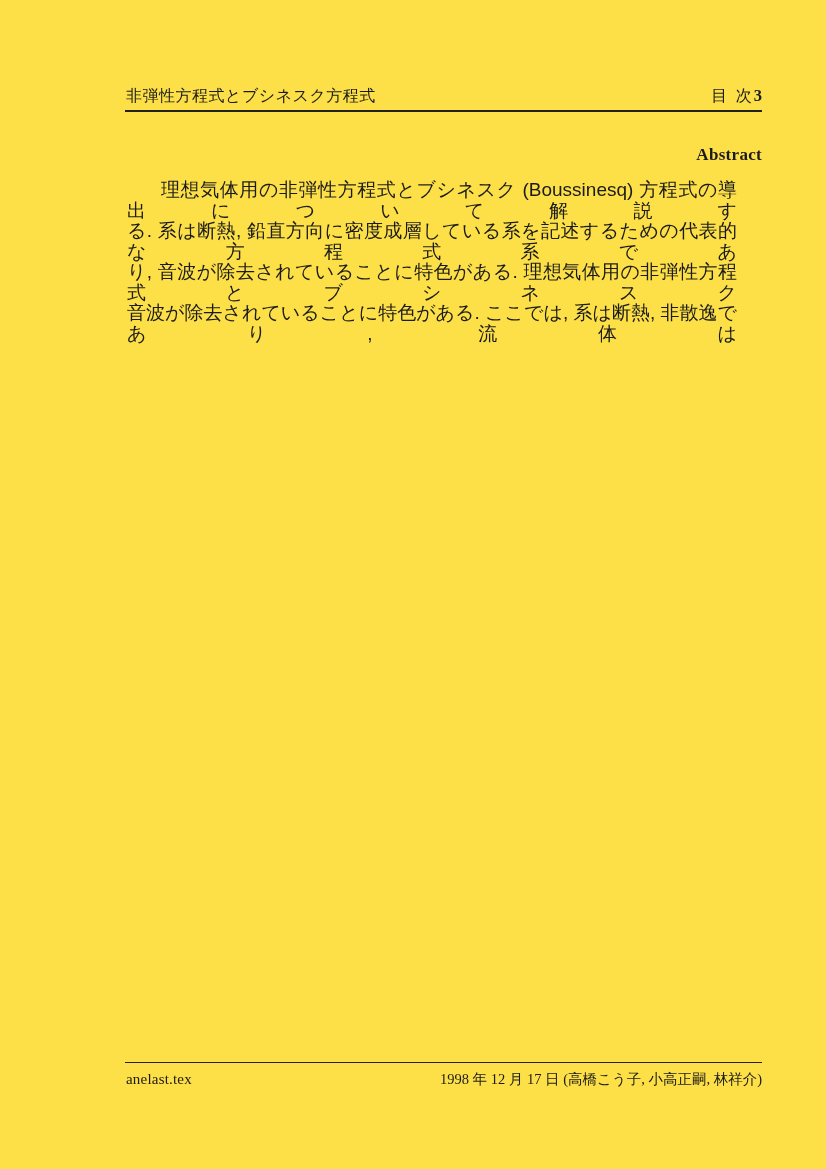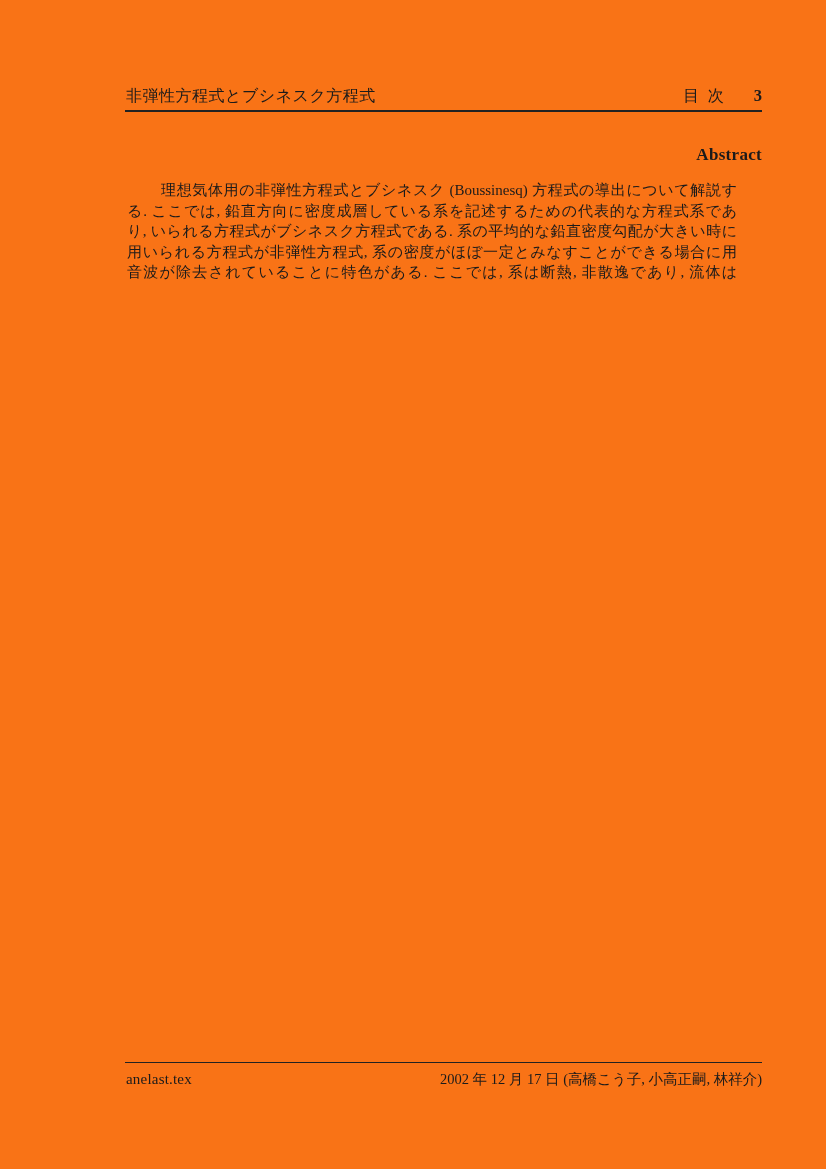--- a/index.html
+++ b/index.html
@@ -4,21 +4,21 @@
 <style>
   html, body {
     margin: 0;
     padding: 0;
     background: #e8e8e8;
   }
   .page {
     position: relative;
     width: 826px;
     height: 1169px;
-    background: #f97316;
+    background: #fde047;
     color: #1b1b1b;
     overflow: hidden;
     font-family: "Liberation Serif", "DejaVu Serif", serif;
   }
 
   
   .header-row {
     position: absolute;
     left: 126px;
     top: 86px;
@@ -29,21 +29,20 @@
   }
   .running-title {
     font-family: "Liberation Sans", "DejaVu Sans", sans-serif;
     font-size: 16px;
     letter-spacing: 0.5px;
     white-space: nowrap;
   }
   .header-right {
     display: flex;
     align-items: baseline;
-    gap: 28px;
   }
   .section-label {
     font-family: "Liberation Sans", "DejaVu Sans", sans-serif;
     font-size: 16px;
     letter-spacing: 2px;
     white-space: nowrap;
   }
   .page-number {
     font-family: "Liberation Serif", "DejaVu Serif", serif;
     font-weight: bold;
@@ -68,22 +67,22 @@
     font-family: "Liberation Serif", "DejaVu Serif", serif;
     font-weight: bold;
     font-size: 17px;
     letter-spacing: 0.3px;
   }
   .abstract-body {
     position: absolute;
     left: 127px;
     top: 180px;
     width: 610px;
-    font-family: Liberation Serif, serif;
-    font-size: 15px;
+    font-family: Liberation Sans, sans-serif;
+    font-size: 19px;
     line-height: 20.5px;
   }
   .abs-line {
     text-align: justify;
     text-align-last: justify;
     white-space: normal;
   }
   .abs-line.first {
     text-indent: 34px;
   }
@@ -126,25 +125,24 @@
       <span class="section-label">目 次</span>
       <span class="page-number">3</span>
     </span>
   </div>
   <div class="header-rule"></div>
 
   <div class="abstract-title">Abstract</div>
 
   <div class="abstract-body">
     <div class="abs-line first">理想気体用の非弾性方程式とブシネスク (Boussinesq) 方程式の導出について解説す</div>
-    <div class="abs-line">る. ここでは, 鉛直方向に密度成層している系を記述するための代表的な方程式系であ</div>
-    <div class="abs-line">り, いられる方程式がブシネスク方程式である. 系の平均的な鉛直密度勾配が大きい時に</div>
-    <div class="abs-line">用いられる方程式が非弾性方程式, 系の密度がほぼ一定とみなすことができる場合に用</div>
+    <div class="abs-line">る. 系は断熱, 鉛直方向に密度成層している系を記述するための代表的な方程式系であ</div>
+    <div class="abs-line">り, 音波が除去されていることに特色がある. 理想気体用の非弾性方程式とブシネスク</div>
     <div class="abs-line">音波が除去されていることに特色がある. ここでは, 系は断熱, 非散逸であり, 流体は</div>
   </div>
 
   <div class="footer-rule"></div>
   <div class="footer-row">
     <span class="footer-filename">anelast.tex</span>
-    <span class="footer-date">2002 年 12 月 17 日 (高橋こう子, 小高正嗣, 林祥介)</span>
+    <span class="footer-date">1998 年 12 月 17 日 (高橋こう子, 小高正嗣, 林祥介)</span>
   </div>
 
 </div>
 
 </body></html>

